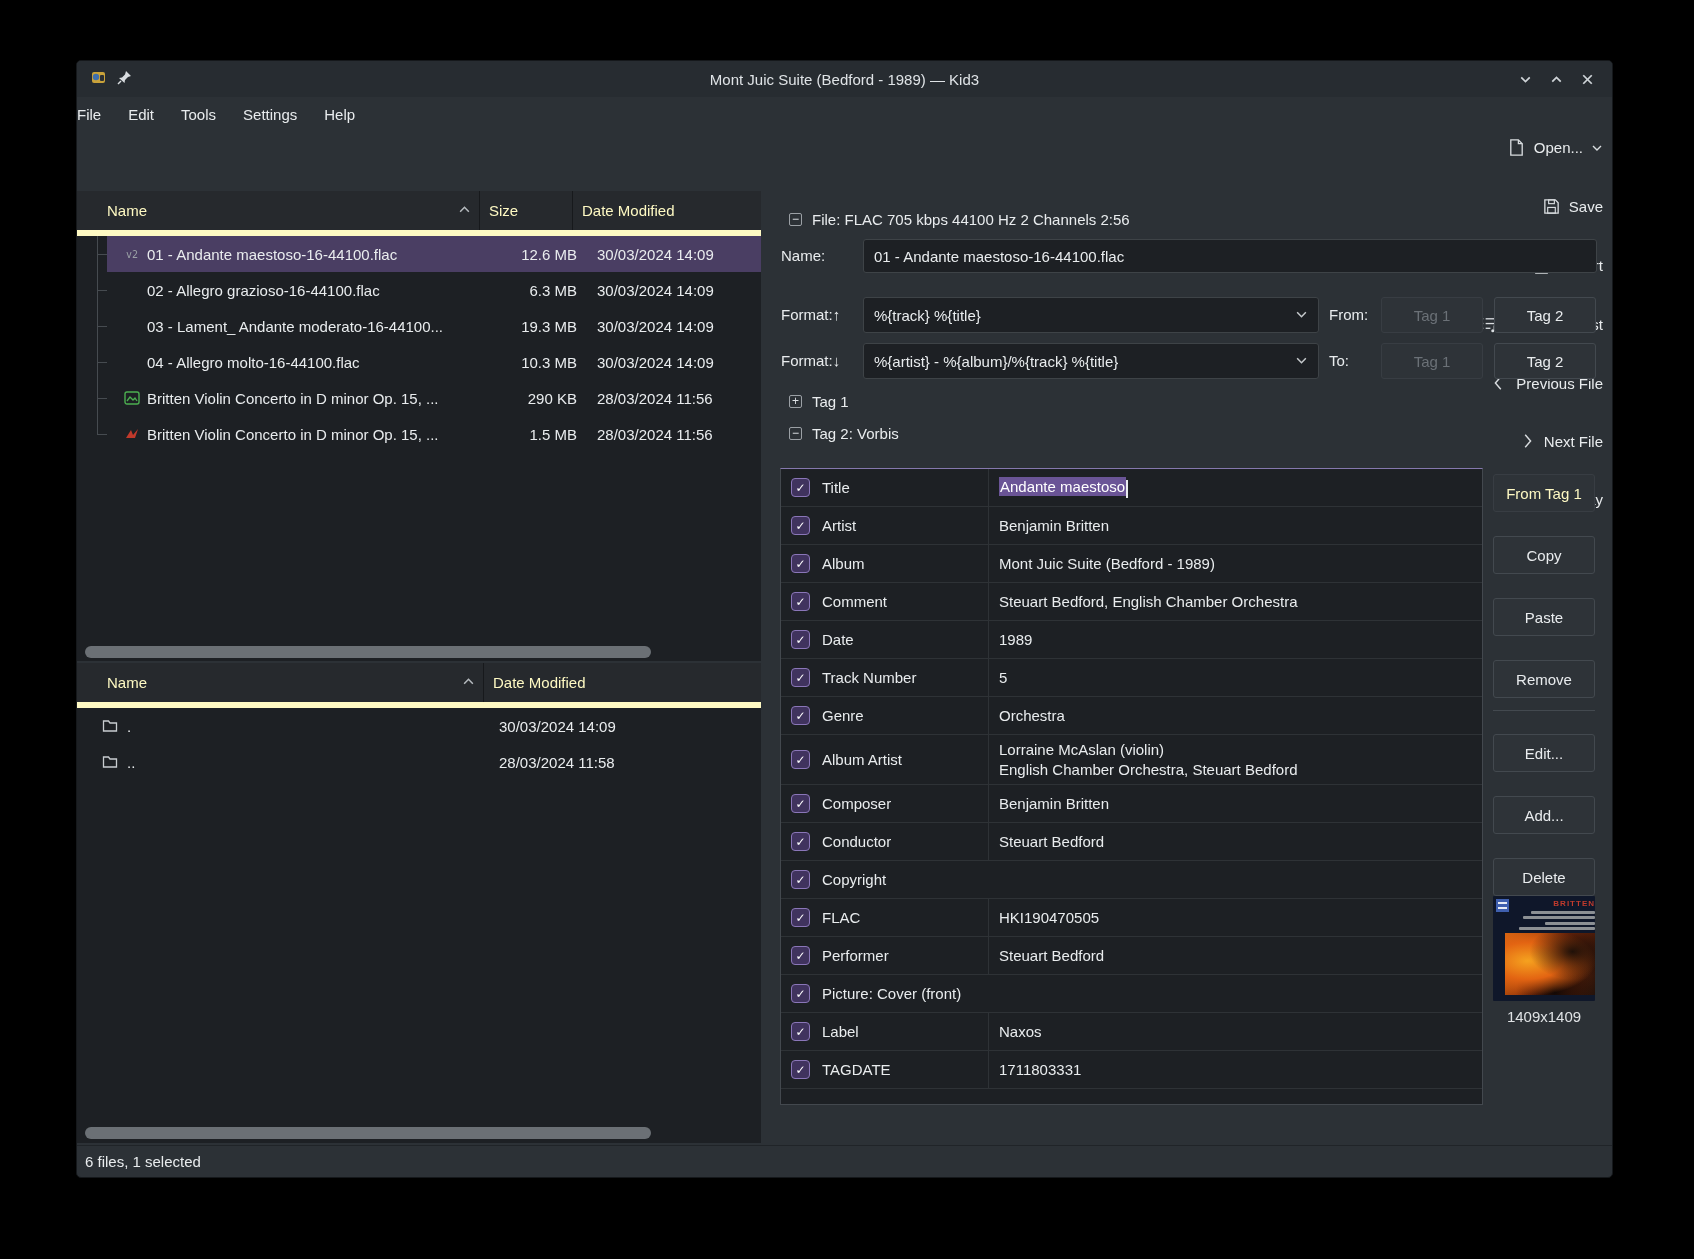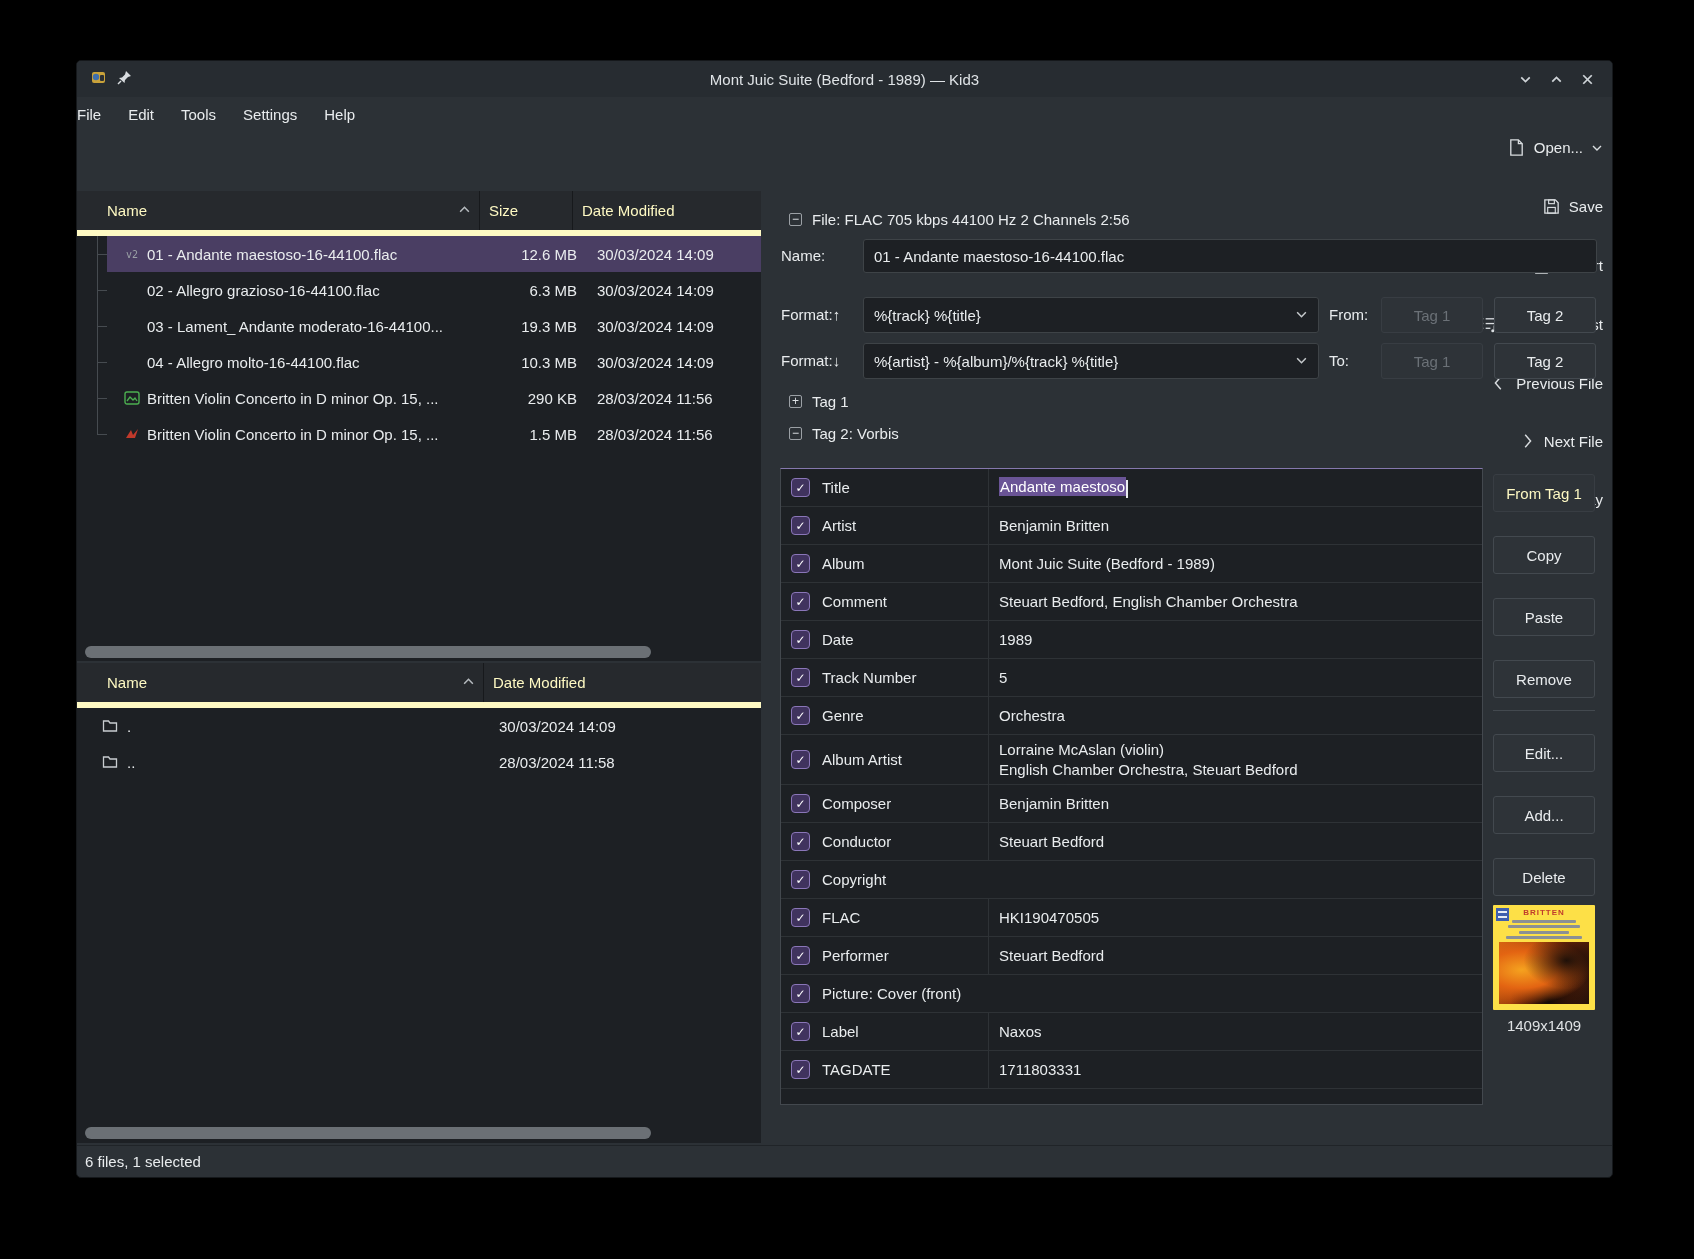--- a/index.html
+++ b/index.html
@@ -75,22 +75,22 @@
     padding-left:10px;white-space:pre-line;line-height:20px;}
   .hl{background:#6a5496;color:#fff;padding:1px 1px;}
   .caret{display:inline-block;width:1.5px;height:18px;background:#e9ecee;vertical-align:middle;}
   
   .side{position:absolute;left:1416px;top:407px;width:102px;display:flex;flex-direction:column;}
   .sbtn{height:38px;margin-top:24px;border:1px solid #43494f;border-radius:3px;background:#2e3338;
     font-size:15px;color:#e9ecee;display:flex;align-items:center;justify-content:center;}
   .sbtn.first{margin-top:6px;}
   .sbtn.disabled{color:#fef9c3;border-color:#383d43;}
   .side hr{width:100%;border:none;border-top:1px solid #43494f;margin:12px 0 -1px 0;}
-  .cover{margin-top:9px;width:102px;height:105px;background:#fde047;border-radius:1px;
-    display:flex;flex-direction:column;align-items:center;position:relative;overflow:hidden;}
+  .cover{margin-top:0;width:102px;height:105px;background:#0f172a;border-radius:1px;
+    display:flex;flex-direction:column;align-items:flex-end;position:relative;overflow:hidden;}
   .nx-logo{position:absolute;left:3px;top:3px;width:13px;height:13px;background:#3f5fae;}
   .nx-logo i{display:block;height:2px;background:#e8ecf5;margin:3px 2px 0 2px;}
   .cover-title{margin-top:3px;font-size:8px;font-weight:bold;letter-spacing:1px;color:#c03b2d;}
   .cline{height:3px;background:#8c9094;border-radius:1px;margin-top:2.5px;}
   .cover-art{margin-top:3px;width:90px;height:62px;
     background:
       radial-gradient(ellipse at 75% 30%, rgba(15,10,8,.9) 0%, rgba(15,10,8,0) 45%),
       radial-gradient(ellipse at 25% 45%, #f5a21f 0%, #e36412 38%, rgba(227,100,18,0) 72%),
       radial-gradient(ellipse at 55% 95%, #120805 0%, rgba(18,8,5,0) 55%),
       linear-gradient(115deg, #d06410 0%, #8a2c08 50%, #24120a 100%);}

